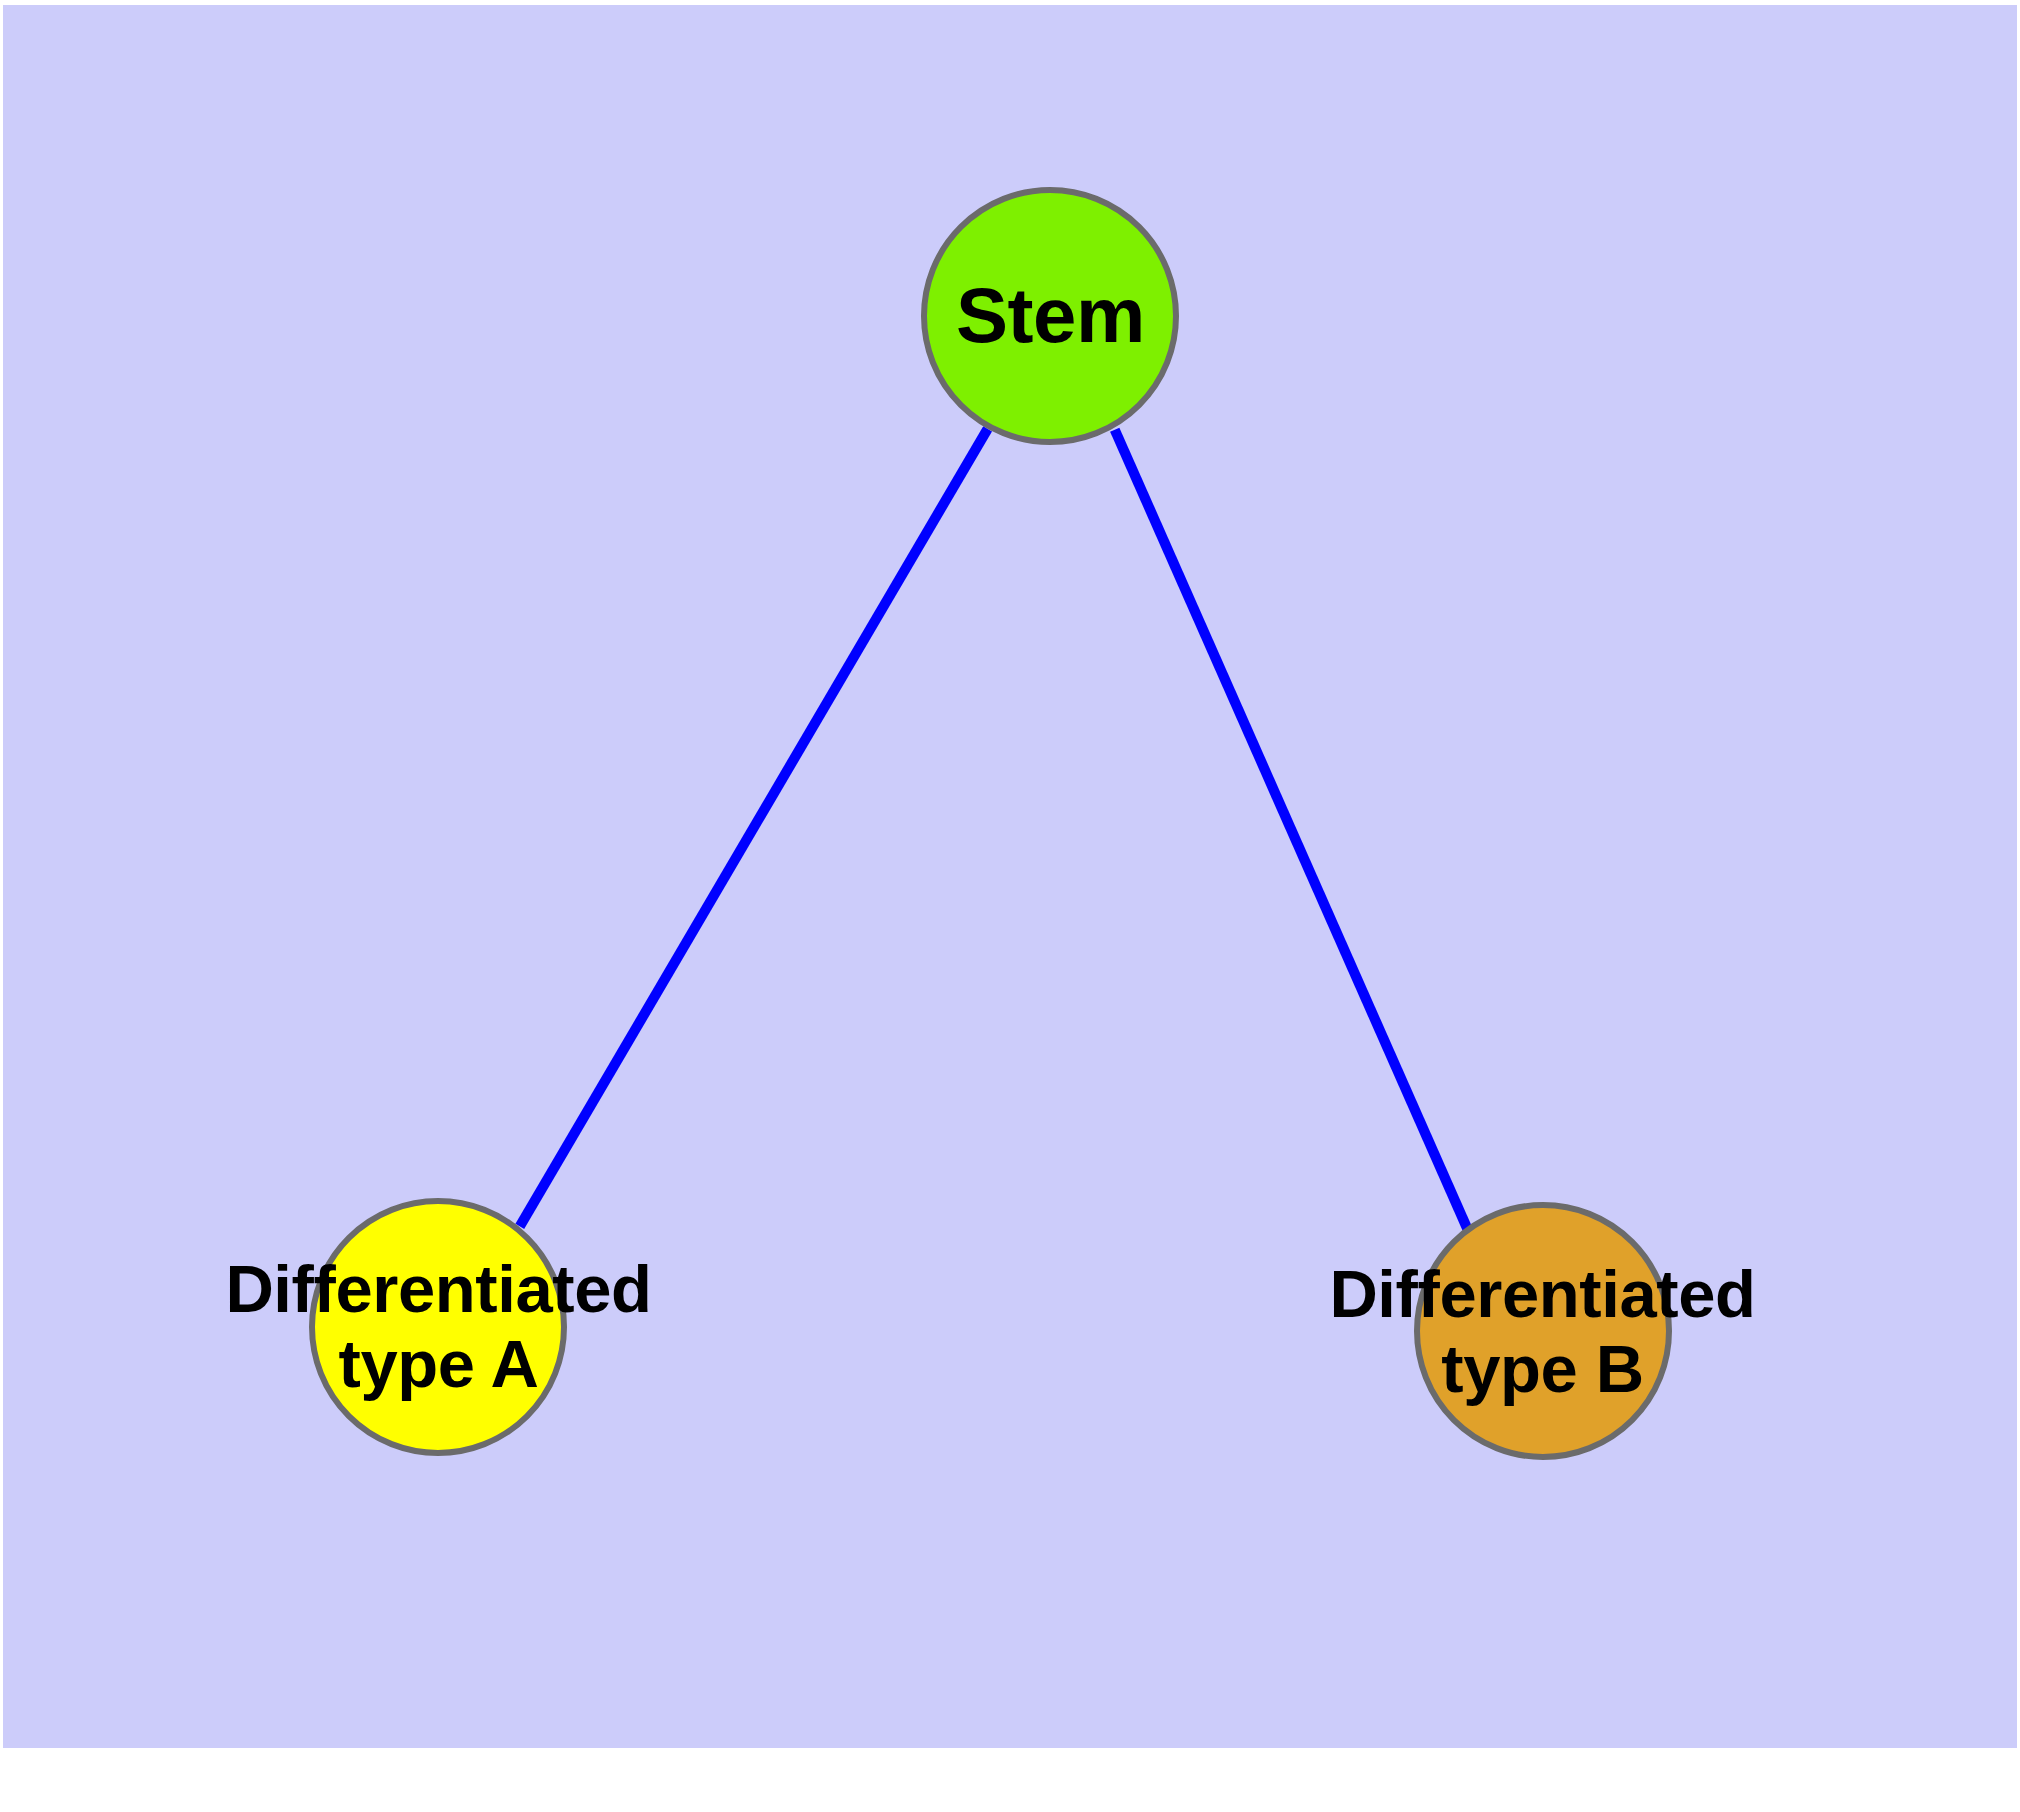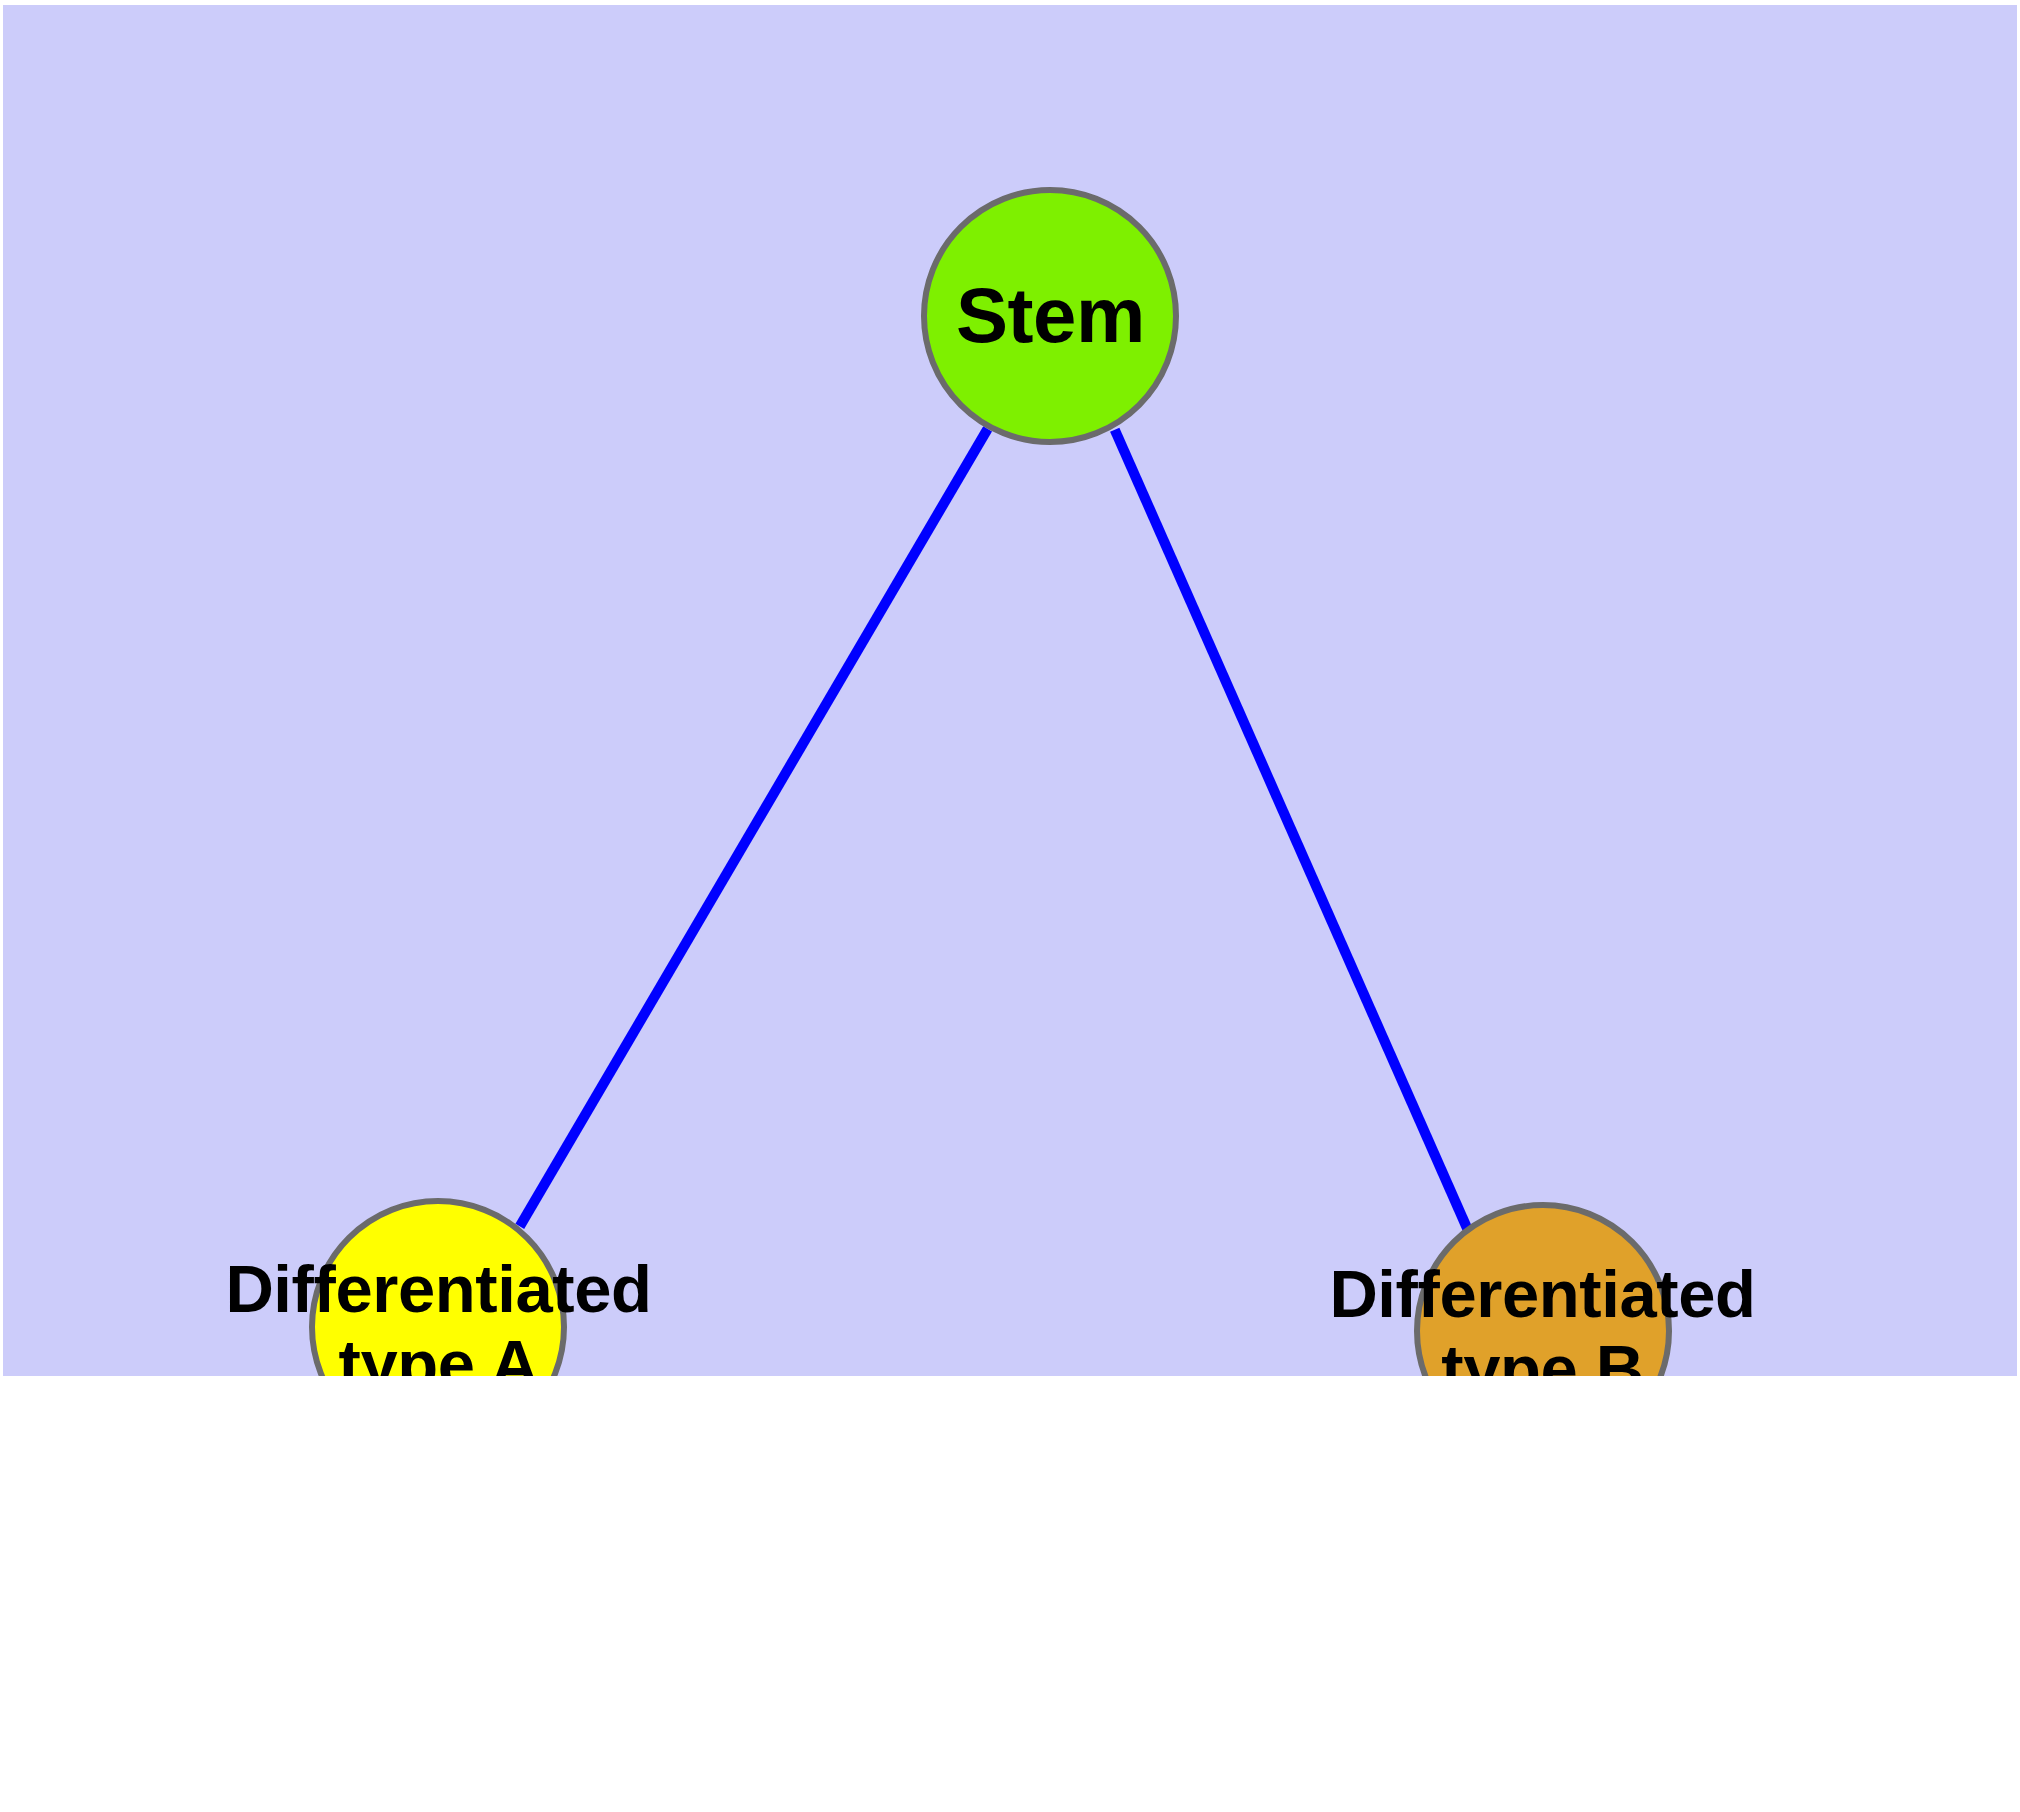--- a/index.html
+++ b/index.html
@@ -3,21 +3,21 @@
 <meta charset="utf-8">
 <style>
   html, body {
     margin: 0;
     padding: 0;
     background: #ffffff;
   }
   #canvas {
     position: relative;
     width: 2021px;
-    height: 1376px;
+    height: 1748px;
     background: #ffffff;
     overflow: hidden;
     font-family: "Liberation Sans", sans-serif;
   }
   #graph-bg {
     position: absolute;
     left: 3.4px;
     top: 5.1px;
     width: 2014px;
     height: 1805px;

